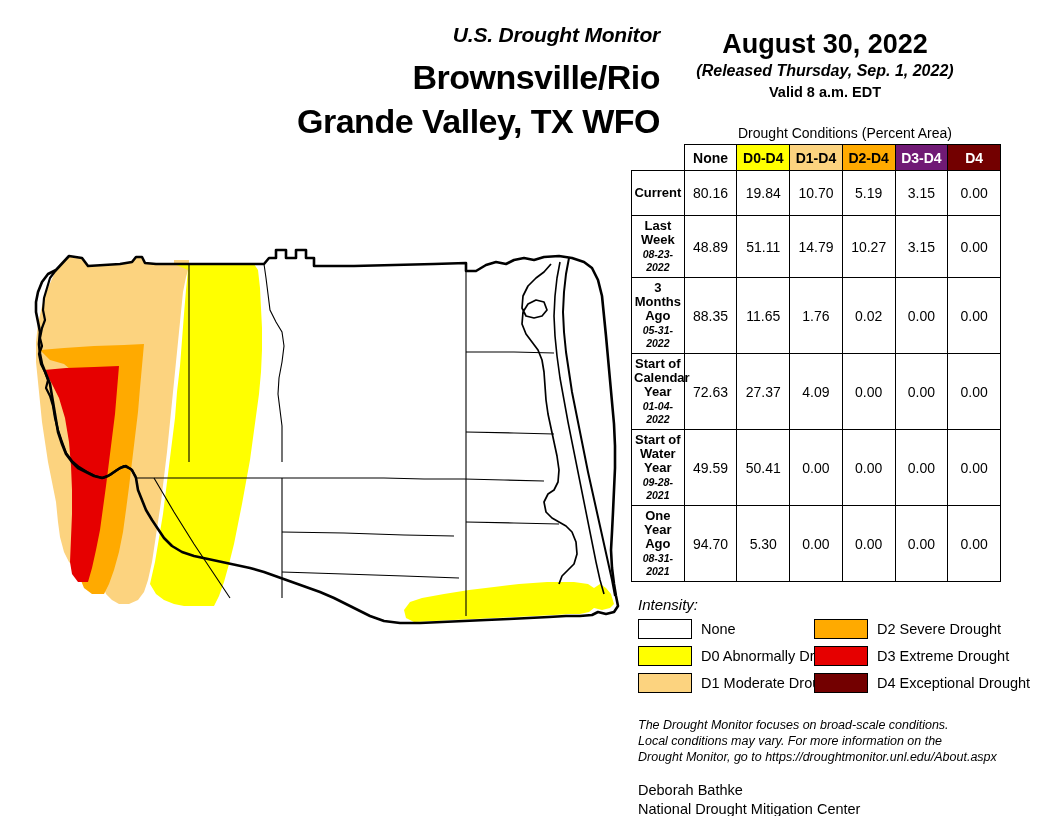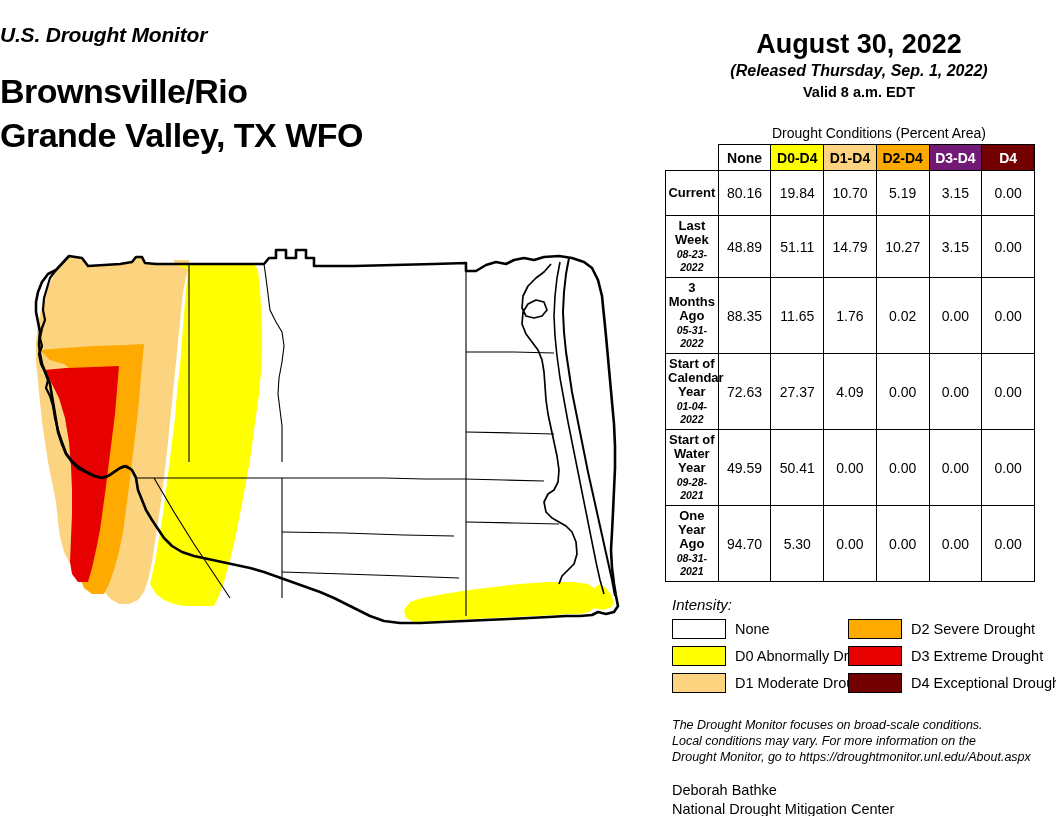--- a/index.html
+++ b/index.html
@@ -14,52 +14,52 @@
     font-family: "Liberation Sans", sans-serif;
     overflow: hidden;
   }
 
   
   #title-block {
     position: absolute;
     left: 0;
     top: 22px;
     width: 660px;
-    text-align: left;
+    text-align: right;
   }
   #subtitle-usdm {
     font-style: italic;
     font-weight: bold;
     font-size: 21px;
     color: #000;
     letter-spacing: -0.2px;
     line-height: 26px;
   }
   #wfo-title {
     font-weight: bold;
     font-size: 34px;
     line-height: 44px;
     color: #000;
-    margin-top: 21px;
+    margin-top: 7px;
     letter-spacing: -0.5px;
   }
 
   #map-wrap {
     position: absolute;
     left: 14px;
     top: 232px;
     width: 640px;
     height: 440px;
   }
   #map-svg { display: block; }
 
   
   #right-col {
     position: absolute;
-    left: 662px;
+    left: 628px;
     top: 0;
     width: 394px;
     height: 816px;
   }
 
   #date-block {
     text-align: center;
     padding-top: 28px;
   }
   #date-main {

